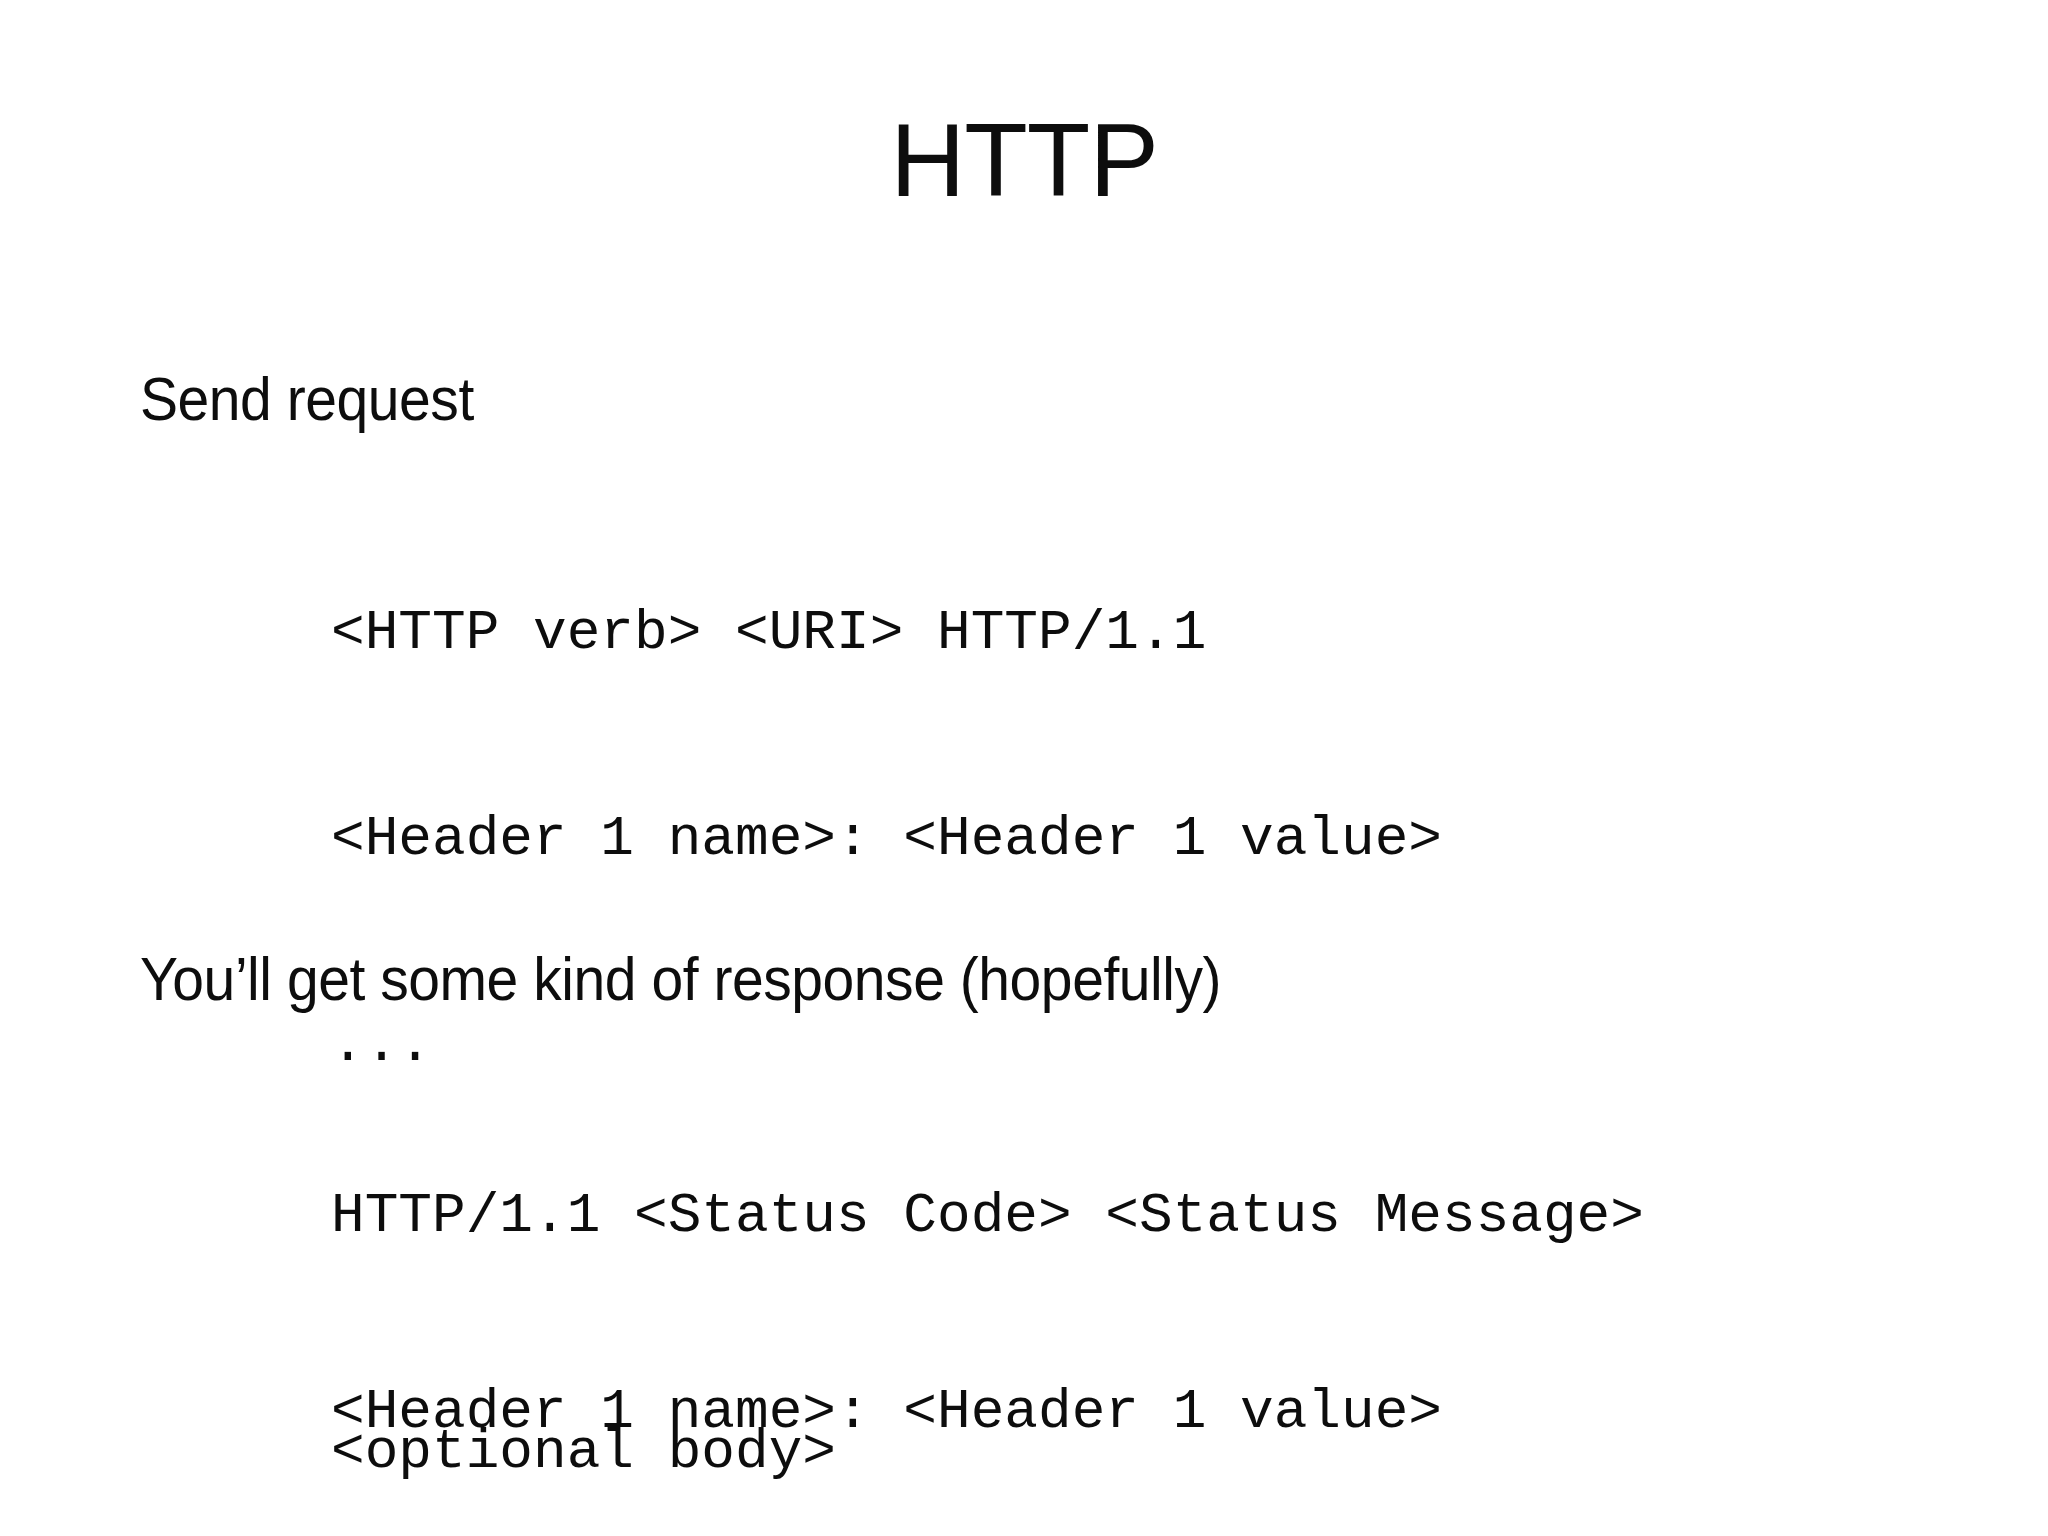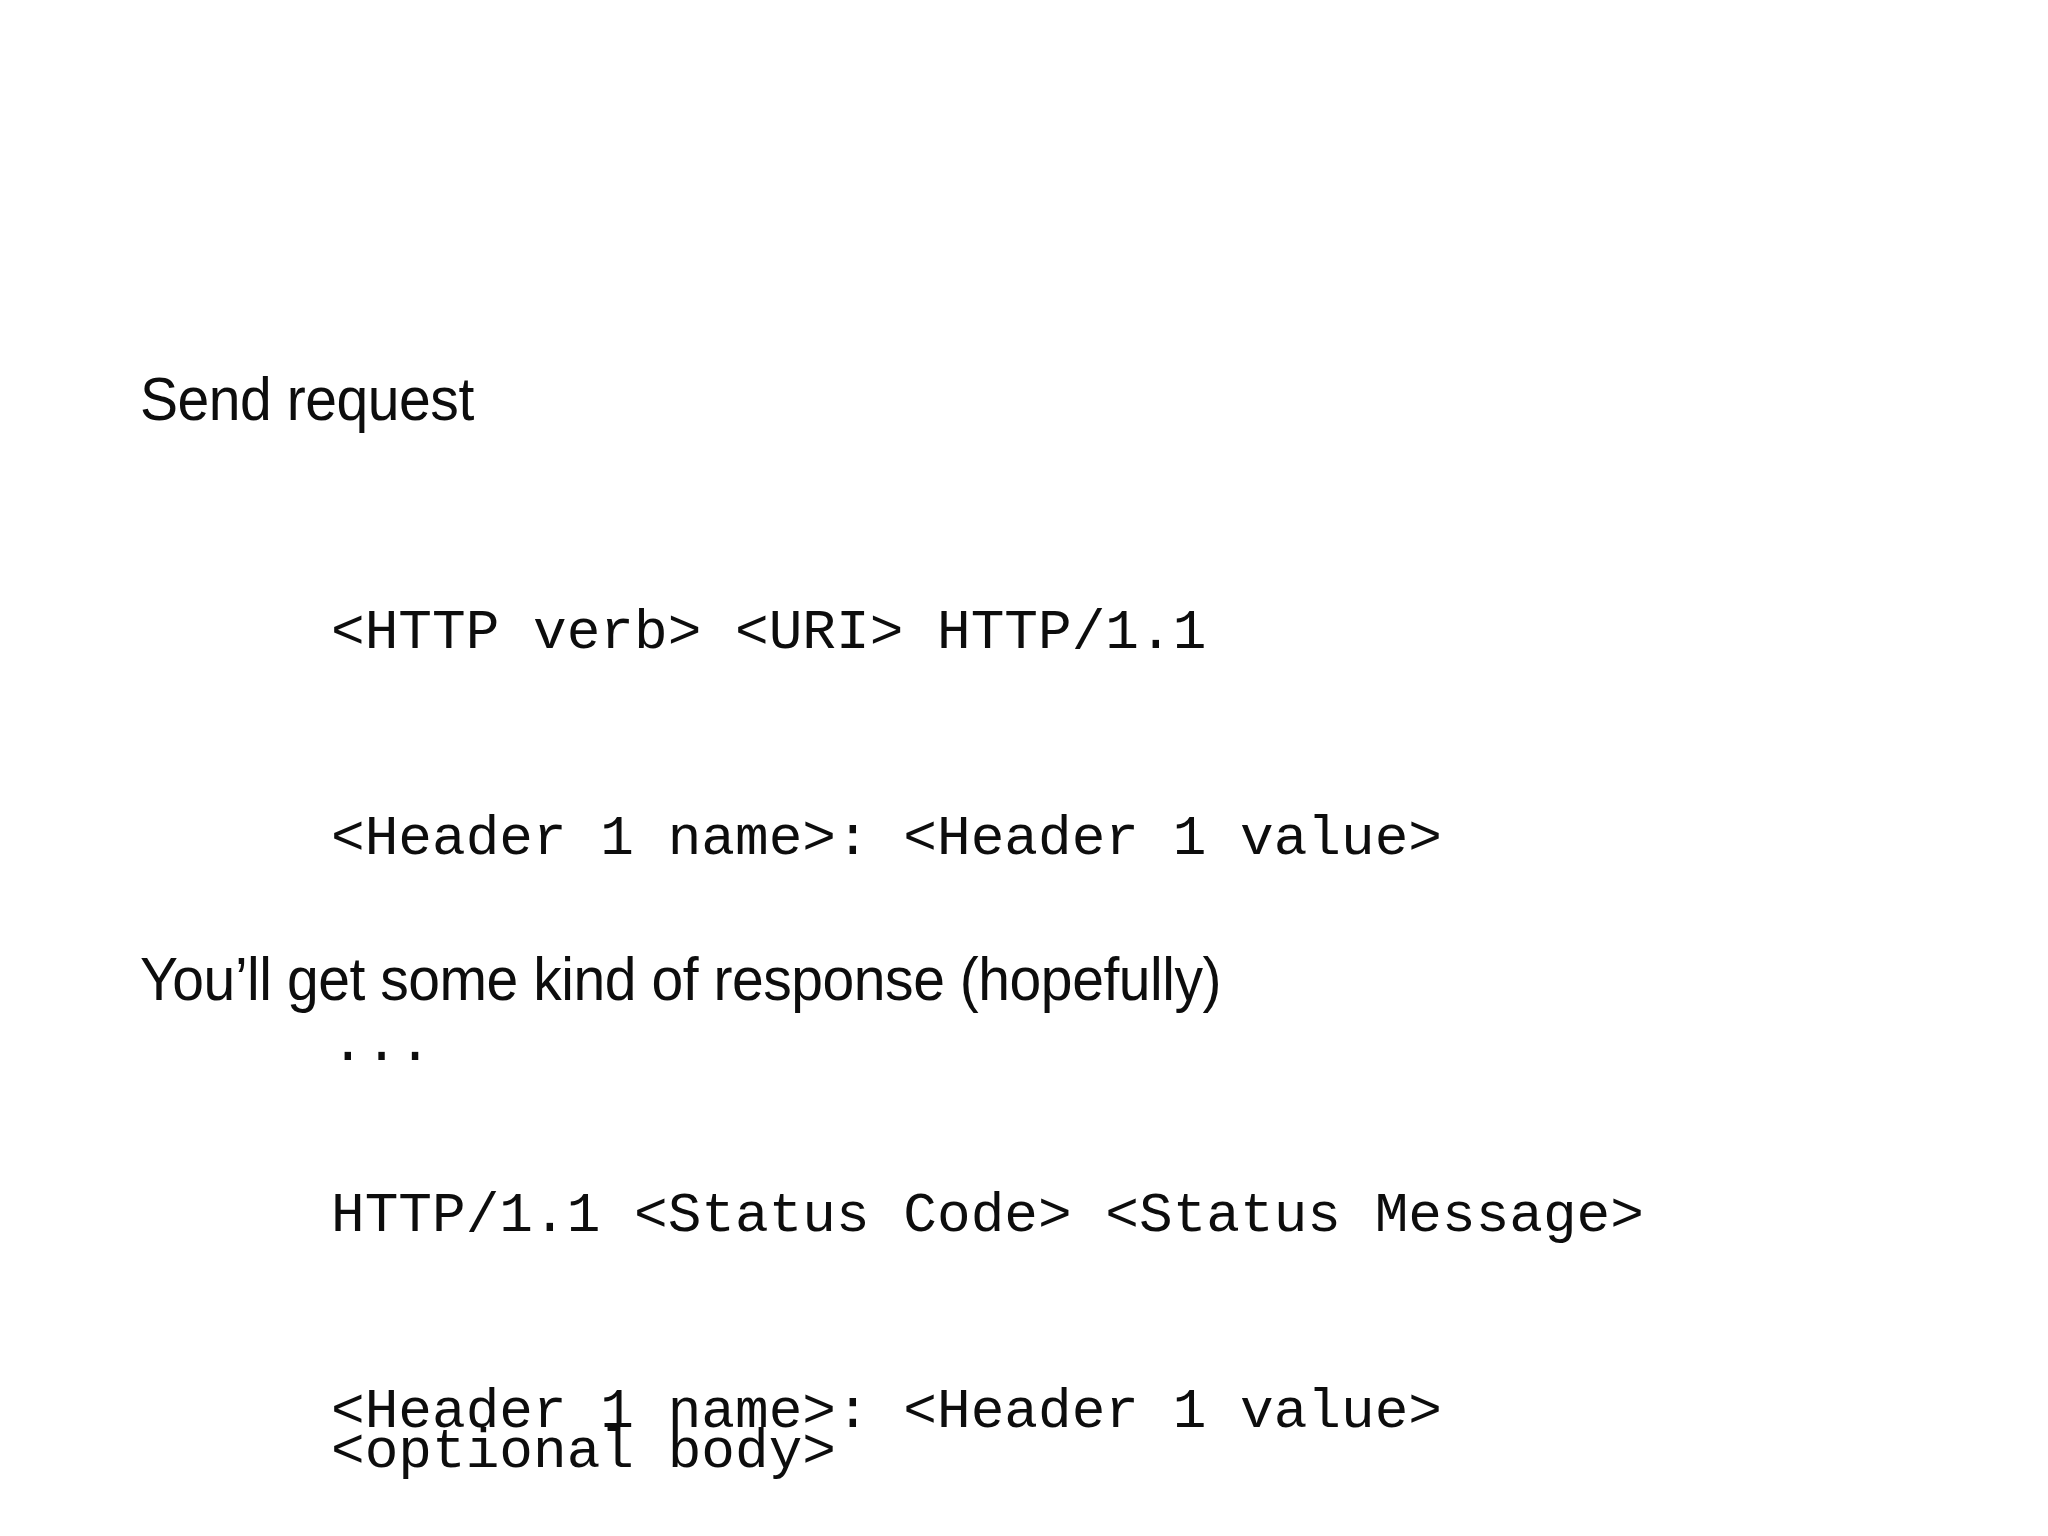--- a/index.html
+++ b/index.html
@@ -76,20 +76,21 @@
   #code-response {
     top: 1056px;
   }
   #code-response .code-line { line-height: 70px; height: 70px; }
 </style>
 </head>
 <body>
 
 <div id="slide">
 
+  <div class="slide-title">HTTP</div>
 
   <div class="section-heading" id="heading-send-request">Send request</div>
 
   <div class="code-block" id="code-request">
     <span class="code-line">&lt;HTTP verb&gt; &lt;URI&gt; HTTP/1.1</span>
     <span class="code-line">&lt;Header 1 name&gt;: &lt;Header 1 value&gt;</span>
     <span class="code-line">...</span>
     <span class="code-line blank"></span>
     <span class="code-line">&lt;optional body&gt;</span>
   </div>

